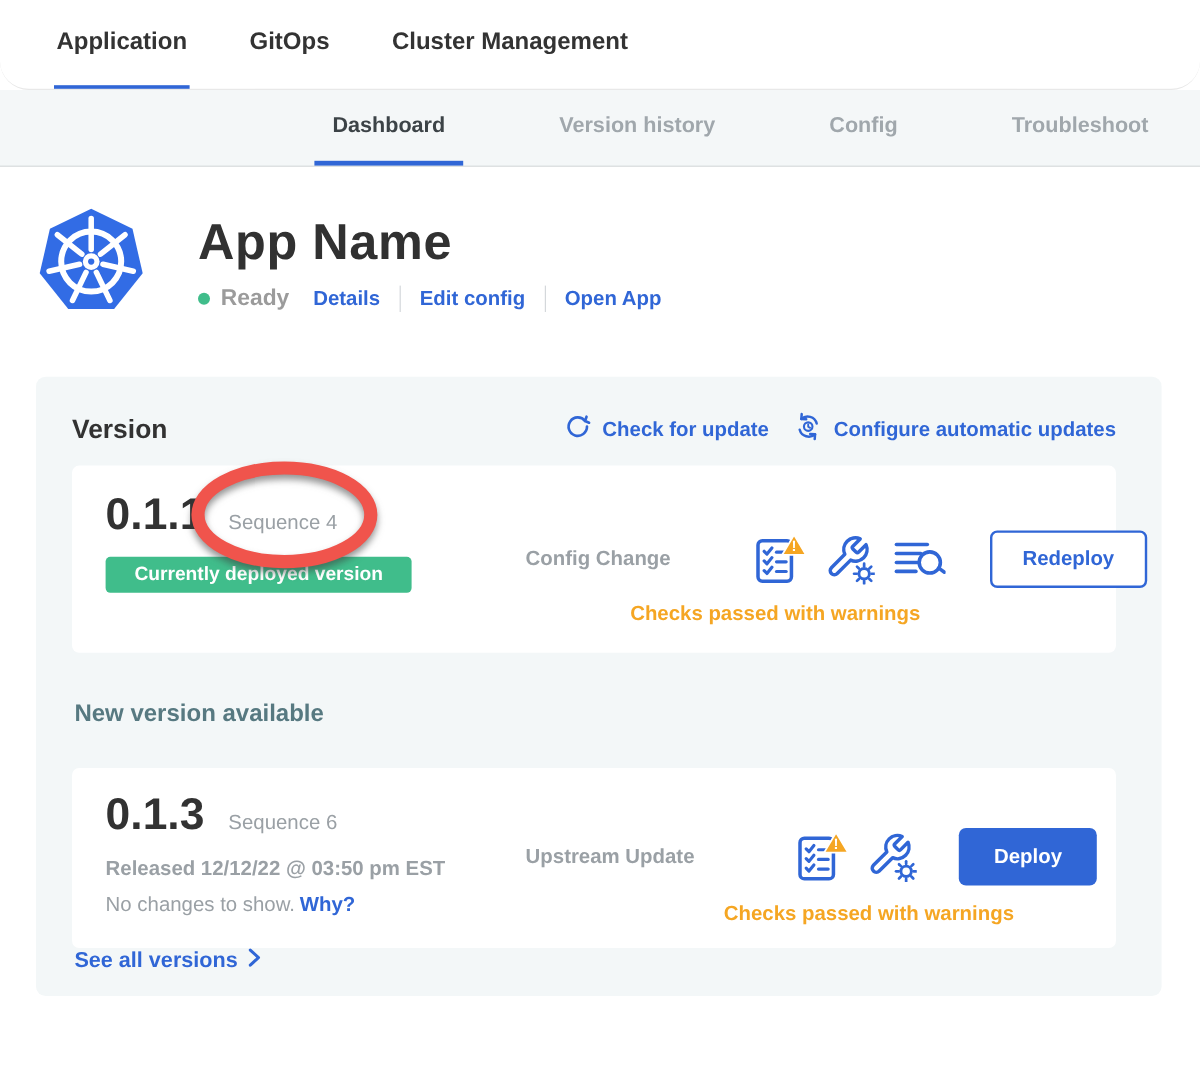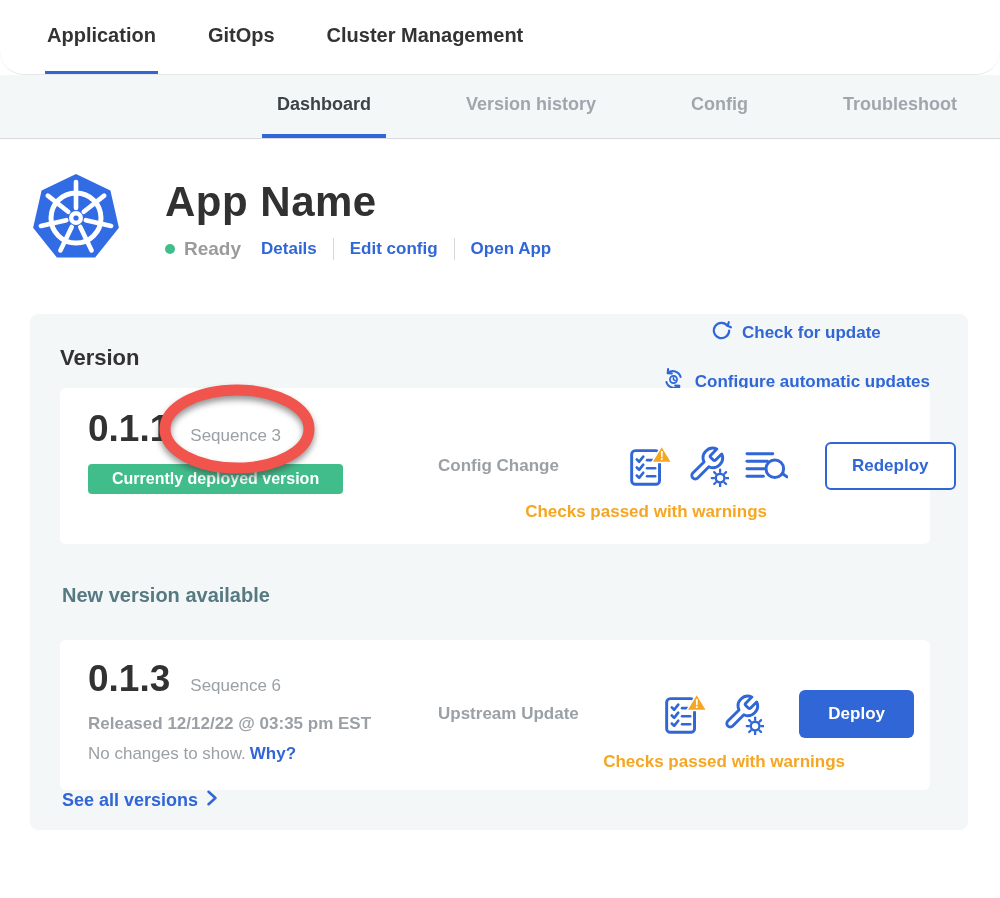--- a/index.html
+++ b/index.html
@@ -33,21 +33,21 @@
   .status-row{display:flex;align-items:center;margin-top:12px;}
   .dot{width:10px;height:10px;border-radius:50%;background:var(--green);margin-right:9px;}
   .ready{font-size:19px;font-weight:bold;color:#9b9b9b;margin-right:20px;}
   .hlink{font-size:17px;font-weight:bold;color:var(--accent);text-decoration:none;cursor:pointer;}
   .vdiv{width:1px;height:22px;background:#d4d8db;margin:0 16px;}
   
   .panel{width:938px;margin:50px 0 0 30px;background:var(--panelbg);border-radius:8px;
     padding:26px 38px 19px 30px;position:relative;}
   .panel-head{display:flex;align-items:center;height:36px;margin-bottom:12px;}
   .panel-title{font-size:22px;font-weight:bold;color:var(--dark);}
-  .panel-actions{margin-left:auto;display:flex;align-items:center;gap:20px;flex-direction:column;}
+  .panel-actions{margin-left:auto;display:flex;align-items:center;gap:20px;}
   .action-link{display:flex;align-items:center;gap:9px;font-size:17px;font-weight:bold;
     color:var(--accent);text-decoration:none;cursor:pointer;}
   .card{background:#fff;border-radius:6px;display:flex;position:relative;
     padding:20px 16px 20px 28px;}
   .card-current{height:156px;}
   .card-new{height:150px;padding-top:18px;}
   .col-left{width:350px;flex:0 0 auto;}
   .vrow{display:flex;align-items:baseline;}
   .vnum{font-size:37px;font-weight:bold;color:var(--dark);}
   .vseq{font-size:17px;color:var(--gray);margin-left:20px;}
@@ -153,21 +153,21 @@
   </div>
 
   
   <div class="card card-current">
     <svg class="annotation">
       <ellipse cx="81" cy="47" rx="72" ry="39" fill="none" stroke="#f0544c" stroke-width="11" style="filter:drop-shadow(0 4px 3px rgba(60,60,60,0.55));"></ellipse>
     </svg>
     <div class="col-left">
       <div class="vrow">
         <span class="vnum">0.1.1</span>
-        <span class="vseq">Sequence 3</span>
+        <span class="vseq">Sequence 4</span>
       </div>
       <span class="badge">Currently deployed version</span>
     </div>
     <div class="col-source">Config Change</div>
     <div class="col-right">
       <span class="ic">
         <svg width="44" height="44" viewBox="0 0 30 30" fill="none">
           <rect x="2.5" y="4.5" width="19" height="23" rx="2.5" stroke="#3066d6" stroke-width="2"></rect>
           <g stroke="#3066d6" stroke-width="1.8" stroke-linecap="round" stroke-linejoin="round">
             <polyline points="6,10.5 7.6,12.1 10.4,8.6"></polyline>
@@ -214,21 +214,21 @@
 
   <h3 class="new-heading">New version available</h3>
 
   
   <div class="card card-new">
     <div class="col-left">
       <div class="vrow">
         <span class="vnum">0.1.3</span>
         <span class="vseq">Sequence 6</span>
       </div>
-      <div class="meta" style="margin-top:14px;">Released 12/12/22 @ 03:35 pm EST</div>
+      <div class="meta" style="margin-top:14px;">Released 12/12/22 @ 03:50 pm EST</div>
       <div class="changes-row">
         <span>No changes to show.</span><a class="why-link">Why?</a>
       </div>
     </div>
     <div class="col-source">Upstream Update</div>
     <div class="col-right">
       <span class="ic">
         <svg width="44" height="44" viewBox="0 0 30 30" fill="none">
           <rect x="2.5" y="4.5" width="19" height="23" rx="2.5" stroke="#3066d6" stroke-width="2"></rect>
           <g stroke="#3066d6" stroke-width="1.8" stroke-linecap="round" stroke-linejoin="round">

